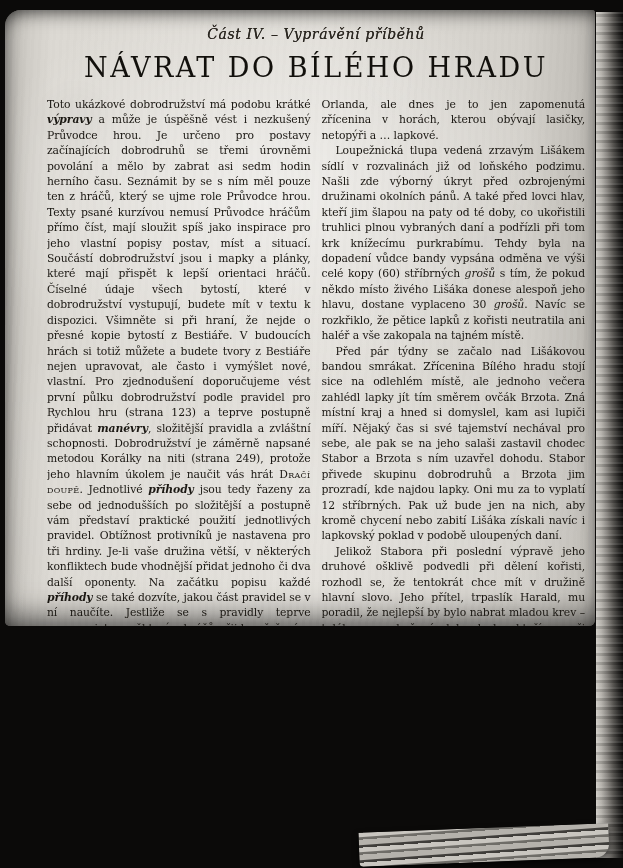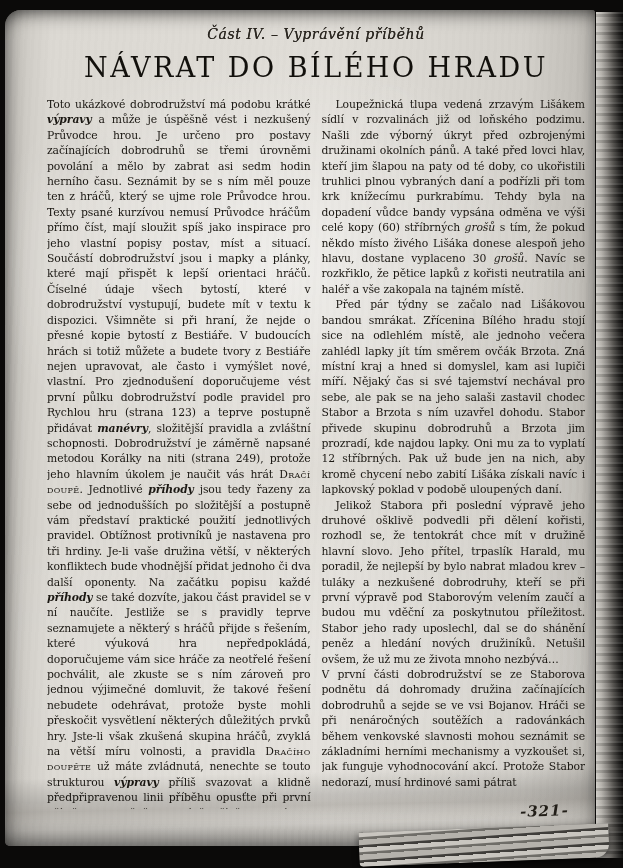--- a/index.html
+++ b/index.html
@@ -3,21 +3,21 @@
 <meta charset="utf-8">
 <style>
   html,body{margin:0;padding:0;}
   body{
     width:623px;height:868px;overflow:hidden;position:relative;
     background:#0b0a09;
     font-family:"DejaVu Serif", serif;
   }
   
   .paper{
-    position:absolute;left:5px;top:10px;width:590px;height:836px;
+    position:absolute;left:5px;top:10px;width:590px;height:616px;
     background:
       radial-gradient(ellipse 420px 300px at 45% 30%, rgba(255,255,255,.50), rgba(255,255,255,0) 70%),
       radial-gradient(ellipse 500px 260px at 50% 78%, rgba(255,255,255,.22), rgba(255,255,255,0) 75%),
       linear-gradient(90deg, #c6c3bd 0%, #dcd9d3 8%, #e0ddd7 55%, #d3d0ca 88%, #bdbab4 100%),
       #d6d3cd;
     border-radius:16px 3px 6px 5px;
     box-shadow:
       inset 0 14px 18px -12px rgba(0,0,0,.65),
       inset 14px 0 22px -16px rgba(0,0,0,.55),
       inset -10px 0 18px -12px rgba(0,0,0,.35),
@@ -122,20 +122,21 @@
   <div class="content">
     <div class="running-head">Část IV. – Vyprávění příběhů</div>
 
     <h1 class="page-title">NÁVRAT DO BÍLÉHO HRADU</h1>
 
     <div class="cols">
       <div class="col">
           <p class="body-para"><span>Toto ukázkové dobrodružství má podobu krátké </span><span class="seg-bi">výpravy</span><span> a může je úspěšně vést i nezkušený Průvodce hrou. Je určeno pro postavy začínajících dobrodruhů se třemi úrovněmi povolání a mělo by zabrat asi sedm hodin herního času. Seznámit by se s ním měl pouze ten z hráčů, který se ujme role Průvodce hrou. Texty psané kurzívou nemusí Průvodce hráčům přímo číst, mají sloužit spíš jako inspirace pro jeho vlastní popisy postav, míst a situací. Součástí dobrodružství jsou i mapky a plánky, které mají přispět k lepší orientaci hráčů. Číselné údaje všech bytostí, které v dobrodružství vystupují, budete mít v textu k dispozici. Všimněte si při hraní, že nejde o přesné kopie bytostí z Bestiáře. V budoucích hrách si totiž můžete a budete tvory z Bestiáře nejen upravovat, ale často i vymýšlet nové, vlastní. Pro zjednodušení doporučujeme vést první půlku dobrodružství podle pravidel pro Rychlou hru (strana 123) a teprve postupně přidávat </span><span class="seg-bi">manévry</span><span>, složitější pravidla a zvláštní schopnosti. Dobrodružství je záměrně napsané metodou Korálky na niti (strana 249), protože jeho hlavním úkolem je naučit vás hrát </span><span class="seg-sc">Dračí doupě</span><span>. Jednotlivé </span><span class="seg-bi">příhody</span><span> jsou tedy řazeny za sebe od jednodušších po složitější a postupně vám představí praktické použití jednotlivých pravidel. Obtížnost protivníků je nastavena pro tři hrdiny. Je-li vaše družina větší, v některých konfliktech bude vhodnější přidat jednoho či dva další oponenty. Na začátku popisu každé </span><span class="seg-bi">příhody</span><span> se také dozvíte, jakou část pravidel se v ní naučíte. Jestliže se s pravidly teprve seznamujete a některý s hráčů přijde s řešením, které výuková hra nepředpokládá, doporučujeme vám sice hráče za neotřelé řešení pochválit, ale zkuste se s ním zároveň pro jednou výjimečné domluvit, že takové řešení nebudete odehrávat, protože byste mohli přeskočit vysvětlení některých důležitých prvků hry. Jste-li však zkušená skupina hráčů, zvyklá na větší míru volnosti, a pravidla </span><span class="seg-sc">Dračího doupěte</span><span> už máte zvládnutá, nenechte se touto strukturou </span><span class="seg-bi">výpravy</span><span> příliš svazovat a klidně předpřipravenou linii příběhu opusťte při první příležitosti a začněte vyprávět příběh vlastní.</span></p>
         </div>
       <div class="col">
+          <p class="body-para"><span>Orlanda, ale dnes je to jen zapomenutá zřícenina v horách, kterou obývají lasičky, netopýři a … lapkové.</span></p>
           <p class="body-para indent"><span>Loupežnická tlupa vedená zrzavým Lišákem sídlí v rozvalinách již od loňského podzimu. Našli zde výborný úkryt před ozbrojenými družinami okolních pánů. A také před lovci hlav, kteří jim šlapou na paty od té doby, co ukořistili truhlici plnou vybraných daní a podřízli při tom krk knížecímu purkrabímu. Tehdy byla na dopadení vůdce bandy vypsána odměna ve výši celé kopy (60) stříbrných </span><span class="seg-i">grošů</span><span> s tím, že pokud někdo místo živého Lišáka donese alespoň jeho hlavu, dostane vyplaceno 30 </span><span class="seg-i">grošů</span><span>. Navíc se rozkřiklo, že pětice lapků z kořisti neutratila ani haléř a vše zakopala na tajném místě.</span></p>
           <p class="body-para indent"><span>Před pár týdny se začalo nad Lišákovou bandou smrákat. Zřícenina Bílého hradu stojí sice na odlehlém místě, ale jednoho večera zahlédl lapky jít tím směrem ovčák Brzota. Zná místní kraj a hned si domyslel, kam asi lupiči míří. Nějaký čas si své tajemství nechával pro sebe, ale pak se na jeho salaši zastavil chodec Stabor a Brzota s ním uzavřel dohodu. Stabor přivede skupinu dobrodruhů a Brzota jim prozradí, kde najdou lapky. Oni mu za to vyplatí 12 stříbrných. Pak už bude jen na nich, aby kromě chycení nebo zabití Lišáka získali navíc i lapkovský poklad v podobě uloupených daní.</span></p>
           <p class="body-para indent"><span>Jelikož Stabora při poslední výpravě jeho druhové ošklivě podvedli při dělení kořisti, rozhodl se, že tentokrát chce mít v družině hlavní slovo. Jeho přítel, trpaslík Harald, mu poradil, že nejlepší by bylo nabrat mladou krev – tuláky a nezkušené dobrodruhy, kteří se při první výpravě pod Staborovým velením zaučí a budou mu vděční za poskytnutou příležitost. Stabor jeho rady uposlechl, dal se do shánění peněz a hledání nových družiníků. Netušil ovšem, že už mu ze života mnoho nezbývá…</span></p>
           <p class="body-para"><span>V první části dobrodružství se ze Staborova podnětu dá dohromady družina začínajících dobrodruhů a sejde se ve vsi Bojanov. Hráči se při nenáročných soutěžích a radovánkách během venkovské slavnosti mohou seznámit se základními herními mechanismy a vyzkoušet si, jak funguje vyhodnocování akcí. Protože Stabor nedorazí, musí hrdinové sami pátrat</span></p>
         </div>
     </div>
   </div>
 
   <div class="wrinkle"></div>
 

